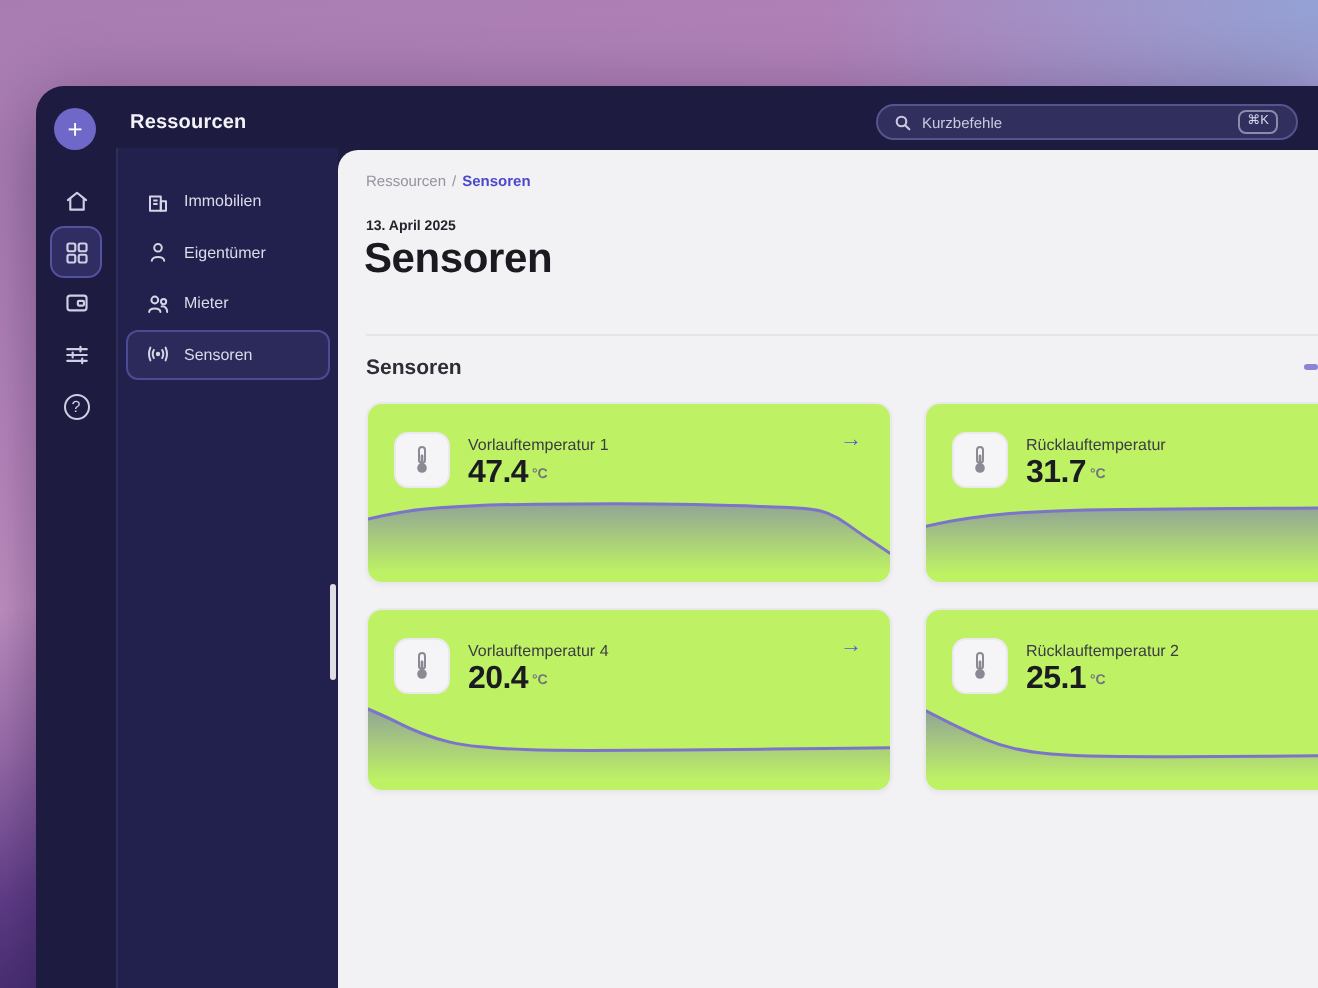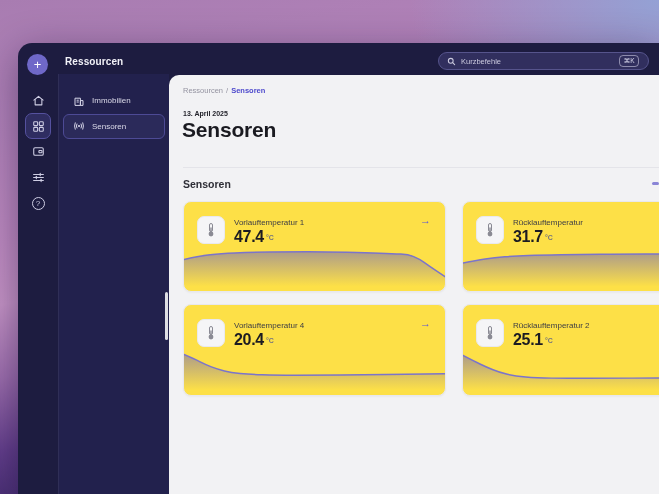--- a/index.html
+++ b/index.html
@@ -71,21 +71,21 @@
   .breadcrumb .sep { margin:0 3px; }
   .breadcrumb .current { color:#4c48cc; font-weight:700; cursor:pointer; }
   .breadcrumb .parent { cursor:pointer; }
   .date-label { position:absolute; left:14px; top:35px; font-size:7px; font-weight:700; color:#23232b; }
   .page-title { position:absolute; left:13px; top:43px; font-size:21px; font-weight:600; color:#1a1a20; letter-spacing:-.2px; }
   .section-divider { position:absolute; left:14px; top:92px; width:476px; height:1px; background:#e4e4e9; }
   .section-title { position:absolute; left:14px; top:103px; font-size:10.5px; font-weight:700; color:#2e2e36; }
   .collapse-dash { position:absolute; left:483px; top:107px; width:7px; height:2.5px; border-radius:2px; background:#8a85d6; cursor:pointer; }
   
   .card {
-    position:absolute; width:263px; height:91px; background:#fde047;
+    position:absolute; width:263px; height:91px; background:#bef264;
     border:1px solid #e8e8ed; border-radius:8px; overflow:hidden; cursor:pointer;
     box-shadow:0 1px 2px rgba(20,20,40,.04);
   }
   .card.c1 { left:14px;  top:126px; }
   .card.c2 { left:293px; top:126px; }
   .card.c3 { left:14px;  top:229px; height:92px; }
   .card.c4 { left:293px; top:229px; height:92px; }
   .thermo-box {
     position:absolute; left:13px; top:14px; width:28px; height:28px;
     background:#f5f5f7; border:1px solid #e9e9ee; border-radius:7px;
@@ -172,21 +172,41 @@
       <span class="nav-icon">
         <svg width="12" height="12" viewBox="0 0 12 12" stroke="currentColor" fill="none" stroke-width="1" stroke-linejoin="round">
           <rect x="2" y="3.2" width="5.4" height="7.2"></rect>
             <rect x="7.4" y="5.6" width="2.6" height="4.8"></rect>
           <path d="M3.6 5.2 H5.8 M3.6 7 H5.8"></path>
         </svg>
       </span>
       <span>Immobilien</span>
     </div>
 
-
+    <div class="nav-item">
+      <span class="nav-icon">
+        <svg width="12" height="12" viewBox="0 0 12 12" stroke="currentColor" fill="none" stroke-width="1" stroke-linecap="round">
+          <circle cx="6" cy="3.9" r="1.9"></circle>
+            <path d="M2.9 10.4 C2.9 7.8 9.1 7.8 9.1 10.4"></path>
+        </svg>
+      </span>
+      <span>Eigentümer</span>
+    </div>
+
+    <div class="nav-item">
+      <span class="nav-icon">
+        <svg width="12" height="12" viewBox="0 0 12 12" stroke="currentColor" fill="none" stroke-width="1" stroke-linecap="round">
+          <circle cx="4.4" cy="4" r="1.7"></circle>
+            <path d="M1.6 10 C1.6 7.6 7.2 7.6 7.2 10"></path>
+          <circle cx="8.8" cy="4.8" r="1.3"></circle>
+            <path d="M7.8 7.2 C9.6 7 10.6 8.3 10.6 10"></path>
+        </svg>
+      </span>
+      <span>Mieter</span>
+    </div>
 
 
 
     <div class="nav-item selected">
       <span class="nav-icon">
         <svg width="12" height="12" viewBox="0 0 12 12" stroke="currentColor" fill="none" stroke-width="1" stroke-linecap="round">
           <circle cx="6" cy="6" r="1.1" fill="currentColor" stroke="none"></circle>
           <path d="M3.9 4 Q2.8 6 3.9 8"></path>
             <path d="M8.1 4 Q9.2 6 8.1 8"></path>
           <path d="M2.2 2.8 Q0.8 6 2.2 9.2"></path>

